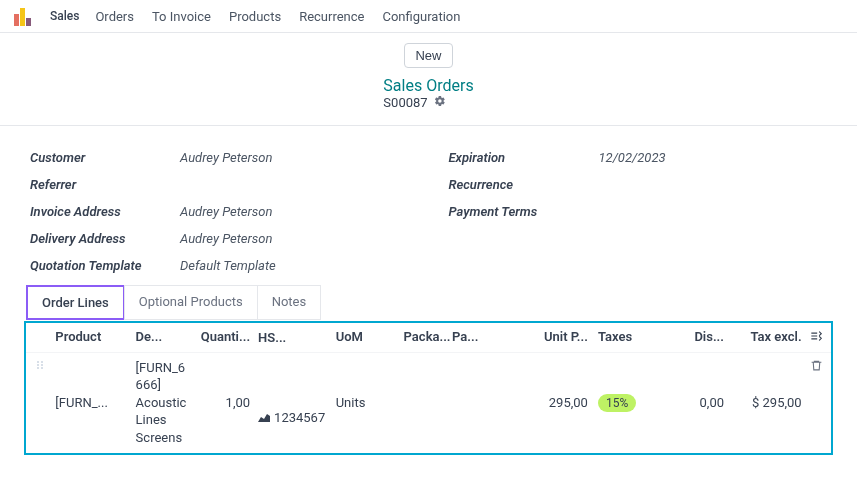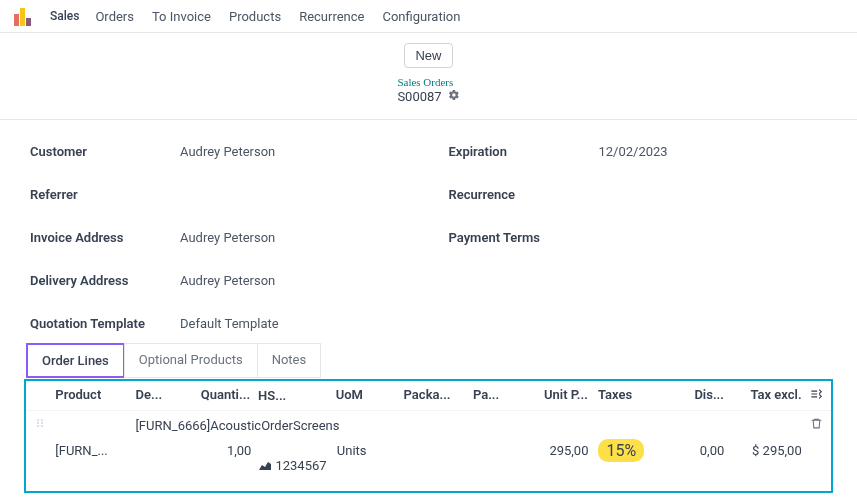--- a/index.html
+++ b/index.html
@@ -11,60 +11,60 @@
   .logo span:nth-child(1){ height: 12px; background:#e46f61;}
   .logo span:nth-child(2){ height: 18px; background:#f5c518;}
   .logo span:nth-child(3){ height: 8px; background:#875A7B;}
   .app-name { font-size: 12px; font-weight: 500; color: #374151; }
   .nav { display: flex; gap: 18px; }
   .nav a { color: #4b5563; text-decoration: none; cursor: pointer; }
   
   .subbar { display: flex; align-items: center; gap: 8px; padding: 10px 14px 14px 14px; border-bottom: 1px solid #e5e7eb; flex-direction: column;}
   .btn-new { border: 1px solid #cfd4da; background: #fff; padding: 4px 10px; border-radius: 4px; font-size: 13px; cursor:pointer; color:#374151;}
   .breadcrumb { display: flex; flex-direction: column; line-height: 1.2; }
-  .breadcrumb-top { color: #017e84; font-size: 11px; font-family: Liberation Serif, serif; }
+  .breadcrumb-top { color: #017e84; font-size: 16px; }
   .breadcrumb-bottom { color: #374151; font-size: 13px; display:flex; align-items:center; gap:6px;}
   .gear { color:#6b7280; font-size:12px; cursor:pointer;}
   
   .form-area { padding: 24px 30px 10px 30px; display:flex; gap:40px;}
-  .col { flex:1; display:flex; flex-direction:column; gap:28px;}
+  .col { flex:1; display:flex; flex-direction:column; gap:12px;font-style:italic;}
   .field { display:flex; align-items:center; }
   .field-label { width: 150px; font-weight:600; color:#374151;}
   .field-value { color:#4b5563; }
   
   .tabs-wrap { padding: 0 24px 20px 24px; }
   .tabs { display:flex; border:2px solid transparent;}
   .tab { padding: 8px 14px; border:1px solid #e5e7eb; background:#fff; cursor:pointer; color:#6b7280; font-size:13px; margin-right:-1px;}
   .tab.active { border:2px solid #8b5cf6; color:#374151; font-weight:500;}
   
   .grid { border:2px solid #00a7d0; border-top:2px solid #00a7d0; margin-top:-1px;}
   .grid-head { display:flex; padding:6px 8px; font-weight:600; color:#374151; border-bottom:1px solid #f3f4f6;}
   .grid-row { display:flex; padding:6px 8px; align-items:flex-start; min-height:80px;}
   .c-drag { width:22px; color:#cbd5e1; cursor:grab;}
   .c-product { width:58px; overflow:hidden; text-overflow:ellipsis; white-space:nowrap;}
   .c-desc { width:80px; word-wrap:break-word;padding-left:24px;}
   .c-qty { width:70px; text-align:right; padding-right:8px;}
   .c-hs { width:80px; display:flex; align-items:center; gap:4px;text-align:center;}
   .c-uom { width:70px;}
   .c-packa { width:50px;}
-  .c-pa { width:70px;text-align:center;}
+  .c-pa { width:70px;}
   .c-unitprice { width:70px; text-align:right;}
   .c-taxes { width:70px; text-align:left; padding-left:10px;}
   .c-disc { width:70px; text-align:right;}
   .c-taxexcl { width:80px; text-align:right;}
   .c-opt { width:22px; text-align:right; color:#6b7280;}
-  .tax-badge { background:#fde047; border-radius:10px; padding:2px 8px; font-size:16px; display:inline-block;}
+  .tax-badge { background:#bef264; border-radius:10px; padding:2px 8px; font-size:12px; display:inline-block;}
   .chart-icon { display:inline-block; width:12px; height:10px; }
   .chart-icon svg { display:block;}
   
   .grid-actions { display:flex; gap:16px; padding:10px 20px 14px 20px; }
   .link { color:#017e84; cursor:pointer; }
   .trash { cursor:pointer; }
   .opt-icon { cursor:pointer; }
-  .desc-lines { display:flex; line-height:1.35;}
+  .desc-lines { display:flex; flex-direction:column; line-height:1.35;}
 </style>
 </head>
 <body>
 
 <div class="topbar">
   <div class="logo">
       <span></span>
       <span></span>
       <span></span>
     </div>
@@ -168,21 +168,21 @@
             <circle cx="16" cy="12" r="2"></circle>
             <circle cx="8" cy="18" r="2"></circle>
             <circle cx="16" cy="18" r="2"></circle>
           </svg>
       </div>
       <div class="c-product" style="align-self:center;">[FURN_...</div>
       <div class="c-desc desc-lines">
         <span>[FURN_6</span>
         <span>666]</span>
         <span>Acoustic</span>
-        <span>Order</span>
+        <span>Lines</span>
         <span>Screens</span>
       </div>
       <div class="c-qty" style="align-self:center;">1,00</div>
       <div class="c-hs" style="align-self:center;margin-top:29px;">
         <span class="chart-icon">
           <svg width="12" height="10" viewBox="0 0 12 10" fill="#374151">
               <polygon points="0,10 3,5 6,7 9,2 12,4 12,10"></polygon>
             </svg>
         </span>
         <span>1234567</span>

